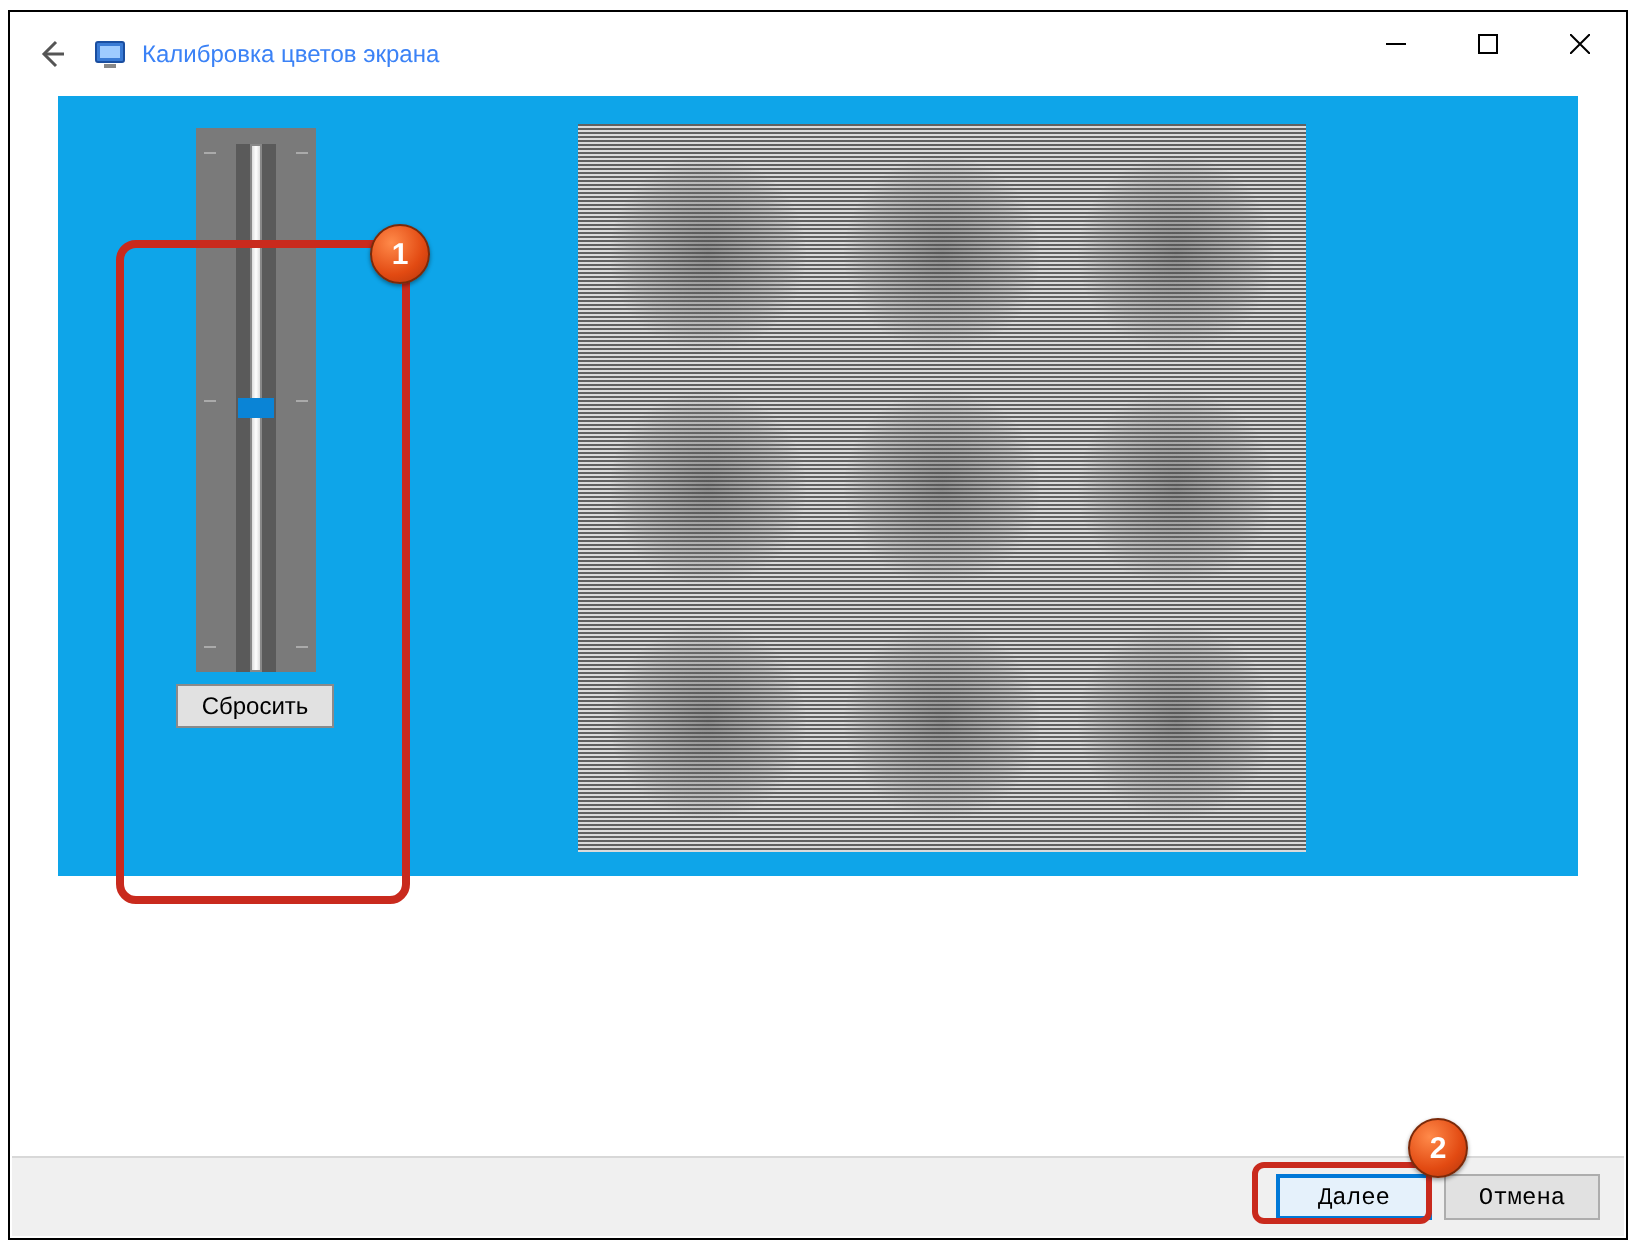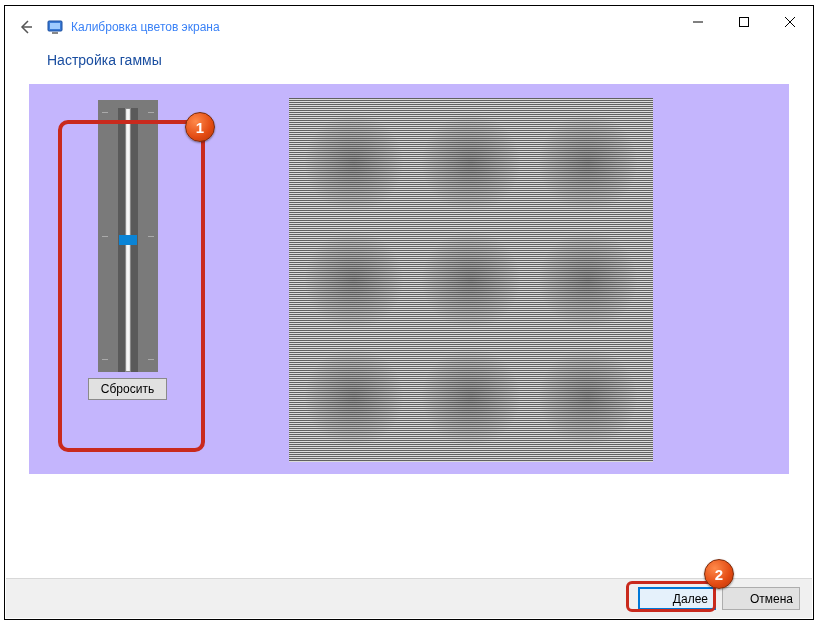--- a/index.html
+++ b/index.html
@@ -62,21 +62,21 @@
   
   .content {
     padding: 0 24px;
   }
   .heading {
     color: #1a4ea0;
     font-size: 14px;
     margin: 4px 0 16px 18px;
   }
   .gray-panel {
-    background: #c4b5fd;
+    background: #0ea5e9;
     height: 390px;
     position: relative;
     display: flex;
     align-items: center;
   }
   
   .slider-wrap {
     position: absolute;
     left: 42px;
     top: 16px;
@@ -178,24 +178,23 @@
     display: flex;
     justify-content: flex-end;
     align-items: center;
     padding-right: 12px;
     gap: 6px;
   }
   .footer button {
     min-width: 78px;
     height: 23px;
     font-size: 12px;
-    font-family: Liberation Sans, sans-serif;
+    font-family: Liberation Mono, monospace;
     background: #e1e1e1;
     border: 1px solid #adadad;
-    text-align: right;
   }
   .footer .primary {
     border: 2px solid #0078d7;
     background: #e5f1fb;
   }
 
   
   .annot-ring {
     position: absolute;
     border: 4px solid #c92a1d;
@@ -250,21 +249,20 @@
       </div>
       <div class="win-btn">
         <svg width="10" height="10">
             <path d="M0 0 L10 10 M10 0 L0 10" stroke="#000" stroke-width="1"></path>
           </svg>
       </div>
     </div>
   </div>
 
   <div class="content">
-    <div class="heading">Настройка гаммы</div>
 
     <div class="gray-panel">
 
       <div class="slider-wrap">
         <div class="slider-track-bg">
           <span class="slider-tick" style="left:4px; top:12px"></span>
           <span class="slider-tick" style="right:4px; top:12px"></span>
           <span class="slider-tick" style="left:4px; top:50%"></span>
           <span class="slider-tick" style="right:4px; top:50%"></span>
           <span class="slider-tick" style="left:4px; bottom:12px"></span>

